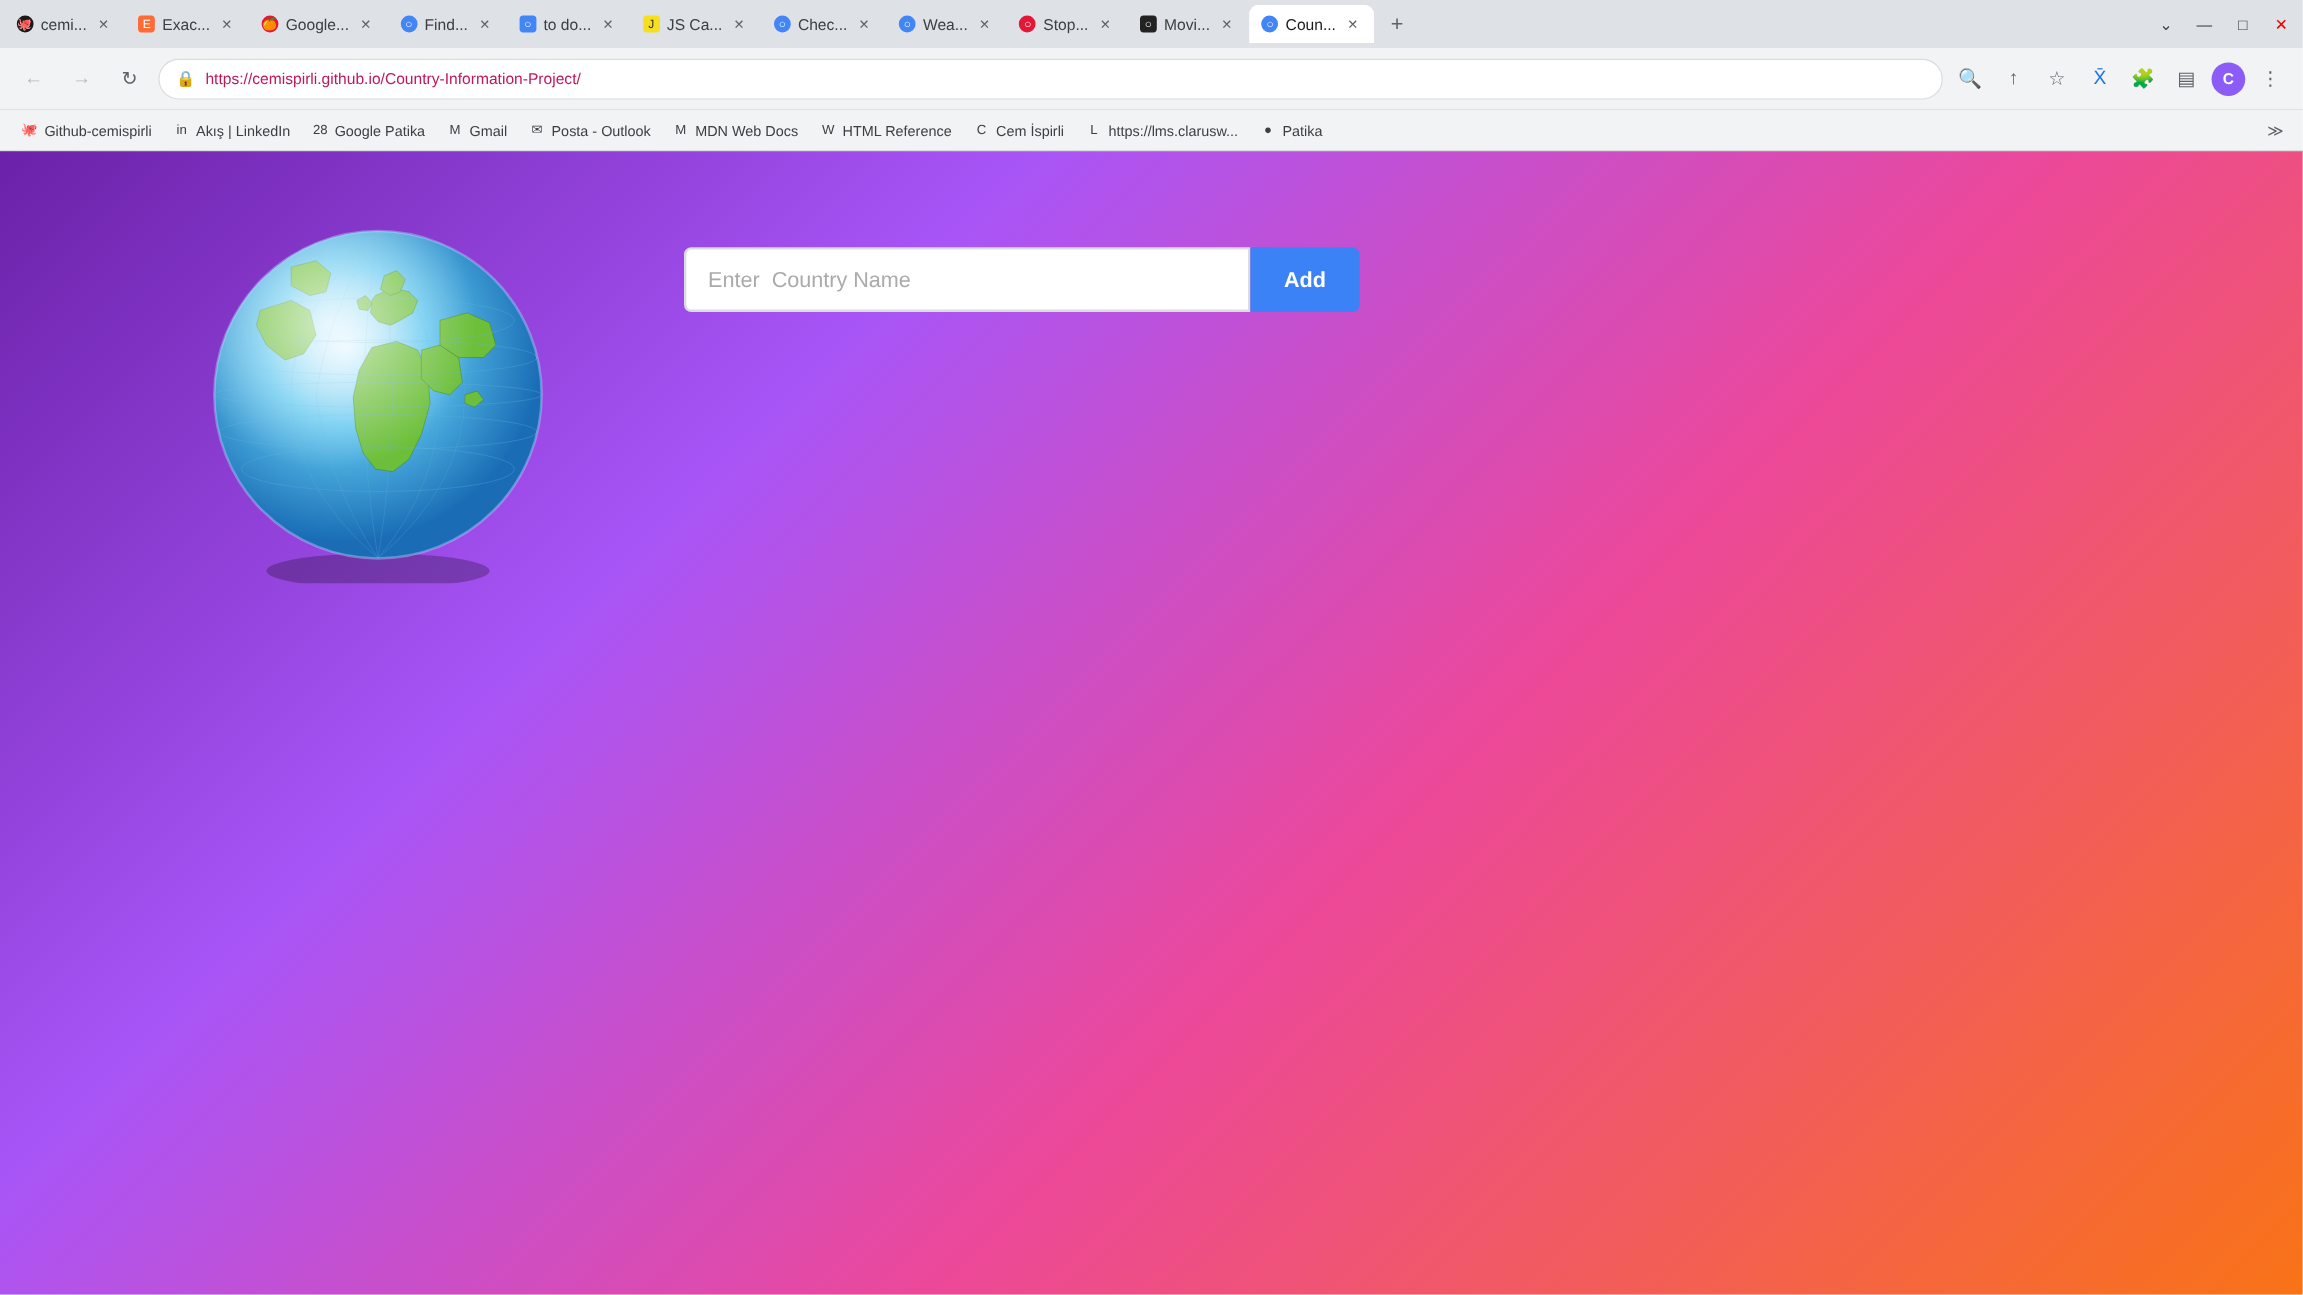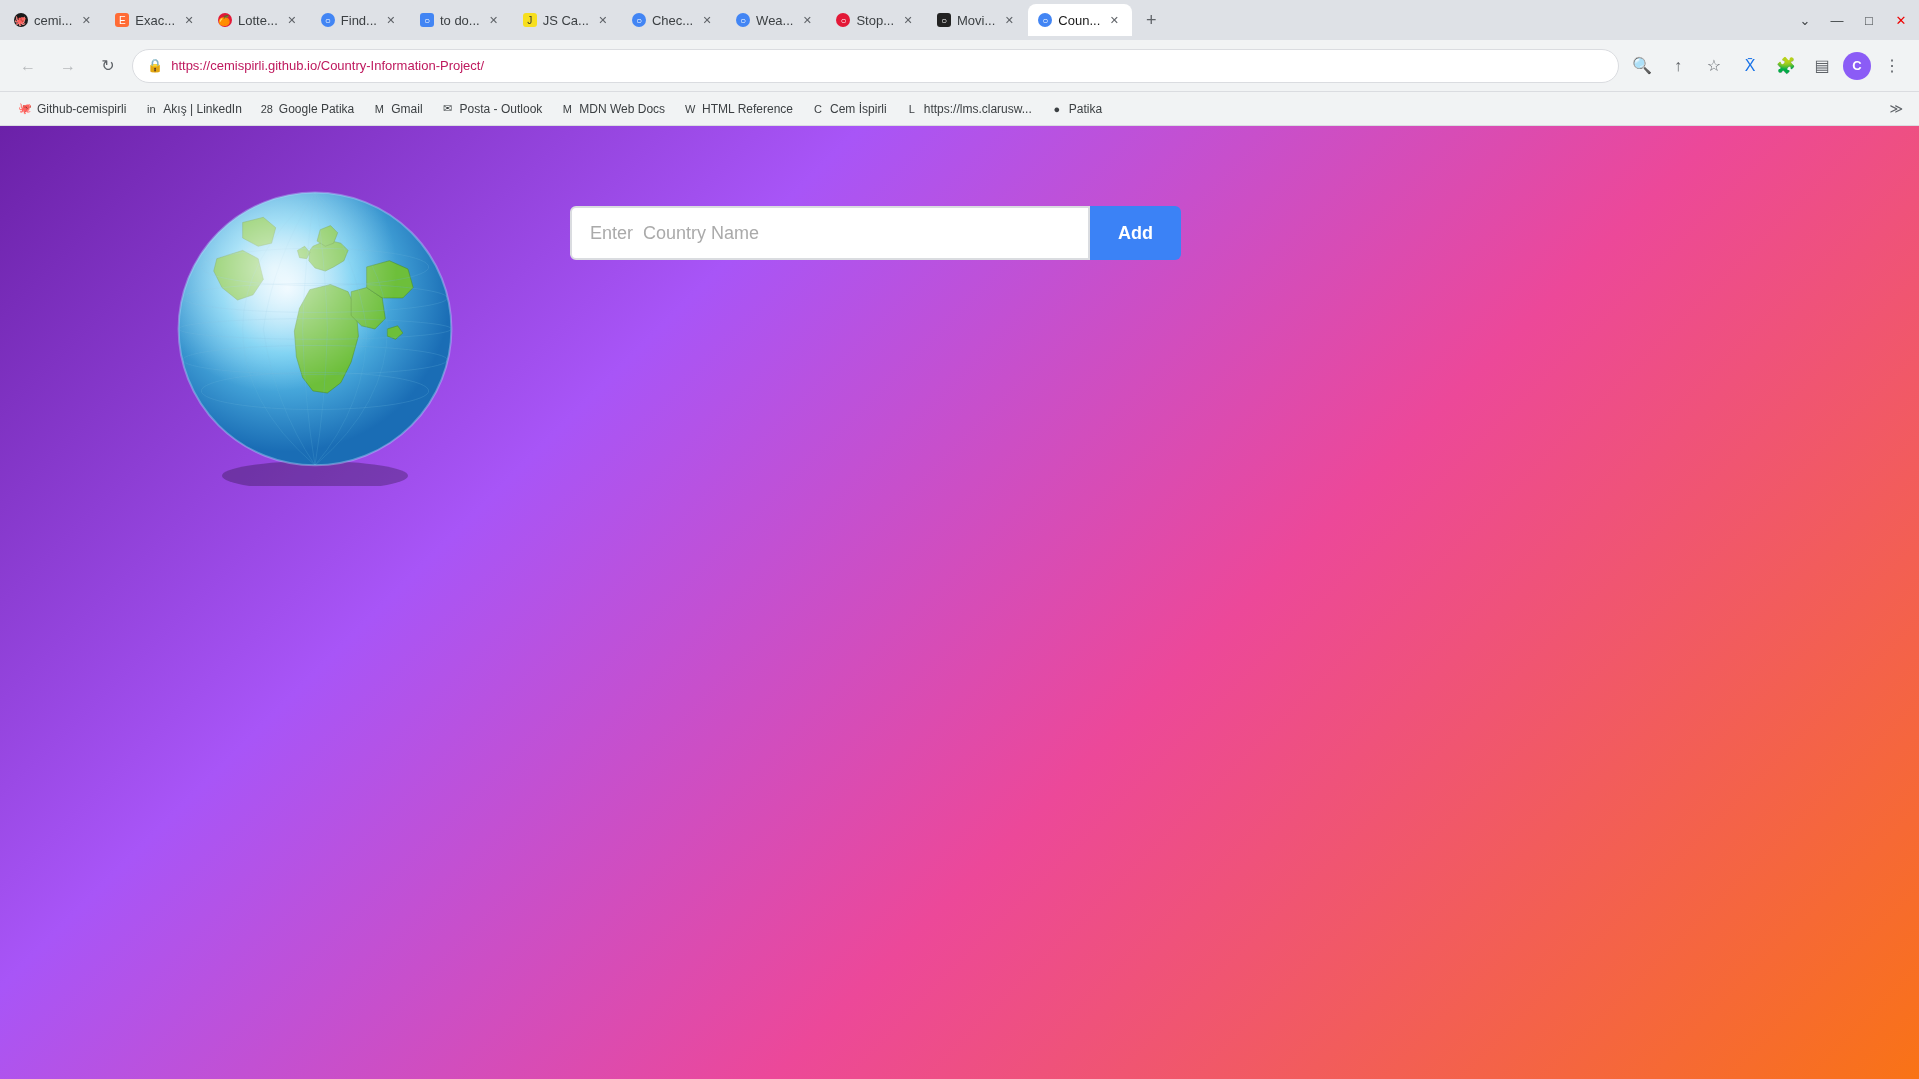--- a/index.html
+++ b/index.html
@@ -288,21 +288,21 @@
       letter-spacing: 0px;
     }
 
     .search-row {
       display: flex;
       align-items: center;
       gap: 0;
     }
 
     .country-input {
-      width: 520px;
+      width: 472px;
       height: 54px;
       background: #fff;
       border: 2px solid #dadce0;
       border-radius: 6px 0 0 6px;
       padding: 0 18px;
       font-size: 18px;
       color: #555;
       outline: none;
     }
 
@@ -348,21 +348,21 @@
       <span class="tab-label">cemi...</span>
       <span class="tab-close">✕</span>
     </div>
         <div class="tab">
       <span class="tab-favicon fav-exact">E</span>
       <span class="tab-label">Exac...</span>
       <span class="tab-close">✕</span>
     </div>
         <div class="tab">
       <span class="tab-favicon fav-lotte">🍊</span>
-      <span class="tab-label">Lotte...</span>
+      <span class="tab-label">Google...</span>
       <span class="tab-close">✕</span>
     </div>
         <div class="tab">
       <span class="tab-favicon fav-find">○</span>
       <span class="tab-label">Find...</span>
       <span class="tab-close">✕</span>
     </div>
         <div class="tab">
       <span class="tab-favicon fav-todo">○</span>
       <span class="tab-label">to do...</span>

